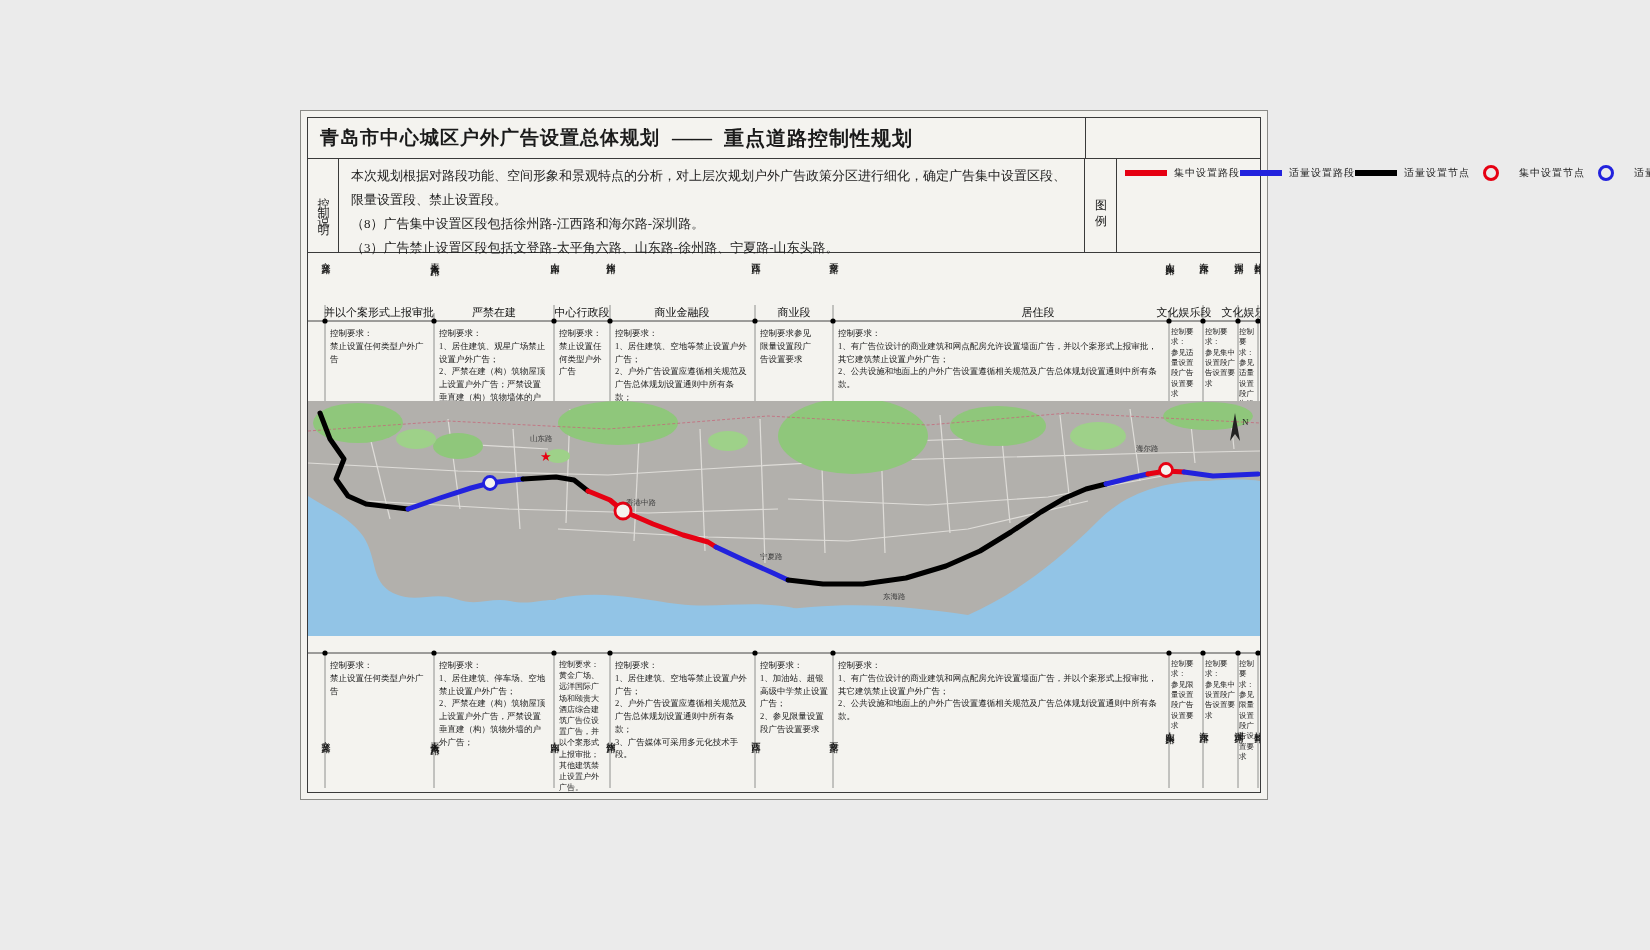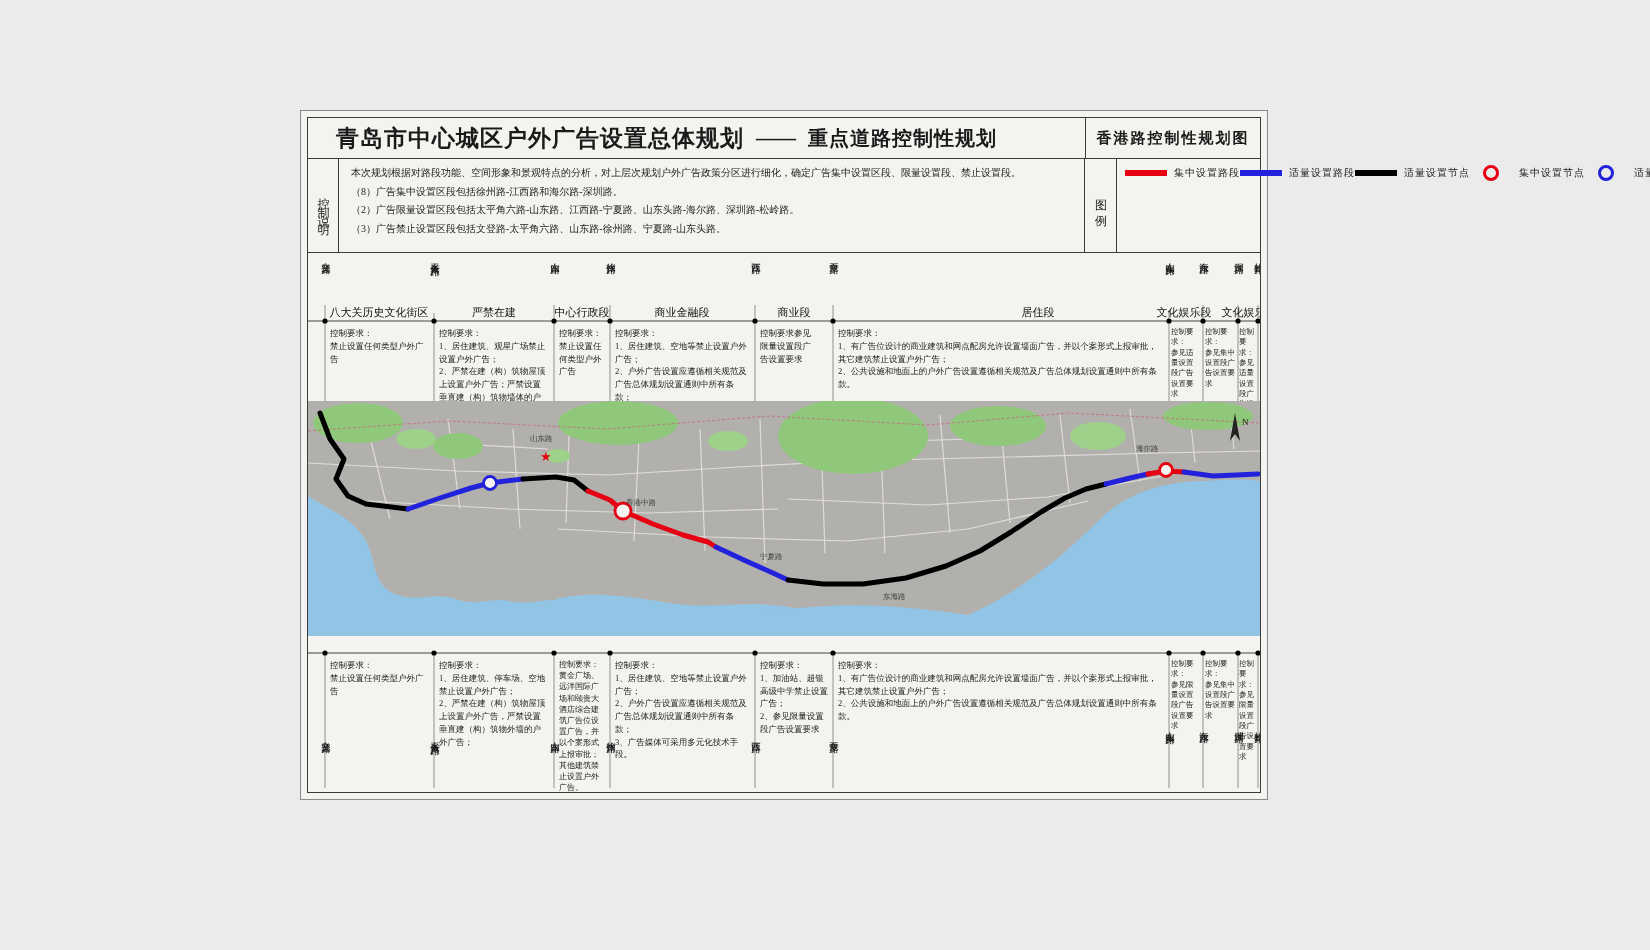--- a/index.html
+++ b/index.html
@@ -3,30 +3,30 @@
 <meta charset="utf-8">
 <style>
   html,body{margin:0;padding:0;}
   .stage{position:relative;width:1650px;height:950px;background:#ebebeb;font-family:"Liberation Serif","DejaVu Serif",serif;color:#1a1a1a;overflow:hidden;}
   .sheet{position:absolute;left:300px;top:110px;width:968px;height:690px;background:#f4f3ef;border:1px solid #8a8a86;box-sizing:border-box;padding:6px;}
   .frame{position:relative;width:954px;height:676px;border:1px solid #3a3a3a;box-sizing:border-box;background:#f4f3ef;}
 
   
   .title-row{position:absolute;top:0;left:0;right:0;height:40px;border-bottom:1px solid #3a3a3a;display:flex;}
   .title-left{flex:0 0 778px;border-right:1px solid #3a3a3a;display:flex;align-items:center;padding-left:12px;box-sizing:border-box;white-space:nowrap;}
-  .t-main{font-size:23px;font-weight:bold;letter-spacing:1px;margin-left:16px;}
+  .t-main{font-size:19px;font-weight:bold;letter-spacing:1px;}
   .t-dash{font-size:20px;font-weight:bold;margin:0 12px;}
   .t-sub{font-size:20px;font-weight:bold;letter-spacing:1px;}
   .title-right{flex:1;display:flex;align-items:center;justify-content:center;font-size:15px;font-weight:bold;letter-spacing:2px;}
 
   
   .desc-row{position:absolute;top:41px;left:0;right:0;height:93px;border-bottom:1px solid #3a3a3a;display:flex;}
   .vtext{writing-mode:vertical-rl;text-orientation:upright;}
   .desc-label{flex:0 0 30px;border-right:1px solid #3a3a3a;display:flex;align-items:center;justify-content:center;font-size:12px;letter-spacing:9px;}
-  .desc-body{flex:0 0 746px;border-right:1px solid #3a3a3a;padding:5px 10px 0 12px;box-sizing:border-box;font-size:10px;line-height:1.85;color:#222;}
+  .desc-body{flex:0 0 746px;border-right:1px solid #3a3a3a;padding:5px 10px 0 12px;box-sizing:border-box;font-size:13px;line-height:1.85;color:#222;}
   .desc-body p{margin:0;}
   .legend-label{flex:0 0 31px;border-right:1px solid #3a3a3a;display:flex;align-items:center;justify-content:center;font-size:12px;letter-spacing:16px;}
   .legend-body{flex:1;padding:7px 0 5px 8px;display:flex;flex-direction:row;justify-content:space-between;box-sizing:border-box;}
   .lg-row{display:flex;align-items:center;height:14px;}
   .lg-swatch{width:42px;display:flex;align-items:center;justify-content:center;}
   .bar{width:42px;height:6px;}
   .bar.red{background:#e60012;} .bar.blue{background:#2222dd;} .bar.black{background:#000;}
   .ring{width:10px;height:10px;border-radius:50%;border:3px solid #000;background:transparent;}
   .ring.red{border-color:#e60012;} .ring.blue{border-color:#2222dd;}
   .lg-text{font-size:10px;margin-left:7px;letter-spacing:1px;white-space:nowrap;}
@@ -56,29 +56,27 @@
 <div class="stage">
  <div class="sheet">
   <div class="frame">
 
     <div class="title-row">
       <div class="title-left">
         <span class="t-main">青岛市中心城区户外广告设置总体规划</span>
         <span class="t-dash">——</span>
         <span class="t-sub">重点道路控制性规划</span>
       </div>
-      <div class="title-right">香港路控制性规划图</div>
     </div>
 
     <div class="desc-row">
       <div class="desc-label vtext">控制说明</div>
       <div class="desc-body">
         <p>本次规划根据对路段功能、空间形象和景观特点的分析，对上层次规划户外广告政策分区进行细化，确定广告集中设置区段、限量设置段、禁止设置段。</p>
         <p>（8）广告集中设置区段包括徐州路-江西路和海尔路-深圳路。</p>
-        <p>（2）广告限量设置区段包括太平角六路-山东路、江西路-宁夏路、山东头路-海尔路、深圳路-松岭路。</p>
         <p>（3）广告禁止设置区段包括文登路-太平角六路、山东路-徐州路、宁夏路-山东头路。</p>
       </div>
       <div class="legend-label vtext">图例</div>
       <div class="legend-body">
         <div class="lg-row">
           <span class="lg-swatch">
                 <span class="bar red"></span>
               </span>
           <span class="lg-text">集中设置路段</span>
         </div>
@@ -141,21 +139,21 @@
       <div class="road-label vtext" style="left:126px">太平角六路</div>
       <div class="road-label vtext" style="left:246px">山东路</div>
       <div class="road-label vtext" style="left:302px">徐州路</div>
       <div class="road-label vtext" style="left:447px">江西路</div>
       <div class="road-label vtext" style="left:525px">宁夏路</div>
       <div class="road-label vtext" style="left:861px">山东头路</div>
       <div class="road-label vtext" style="left:895px">海尔路</div>
       <div class="road-label vtext" style="left:930px">深圳路</div>
       <div class="road-label vtext" style="left:950px">松岭路</div>
 
-      <div class="section-label" style="left:71px">八大关历史文化街区</div>
+      <div class="section-label" style="left:71px">并以个案形式上报审批</div>
       <div class="section-label" style="left:186px">严禁在建</div>
       <div class="section-label" style="left:274px">中心行政段</div>
       <div class="section-label" style="left:374px">商业金融段</div>
       <div class="section-label" style="left:486px">商业段</div>
       <div class="section-label" style="left:730px">居住段</div>
       <div class="section-label" style="left:876px">文化娱乐段</div>
       <div class="section-label" style="left:941px">文化娱乐段</div>
 
       <div class="req" style="left:19px;width:105px">控制要求：
 禁止设置任何类型户外广告</div>

